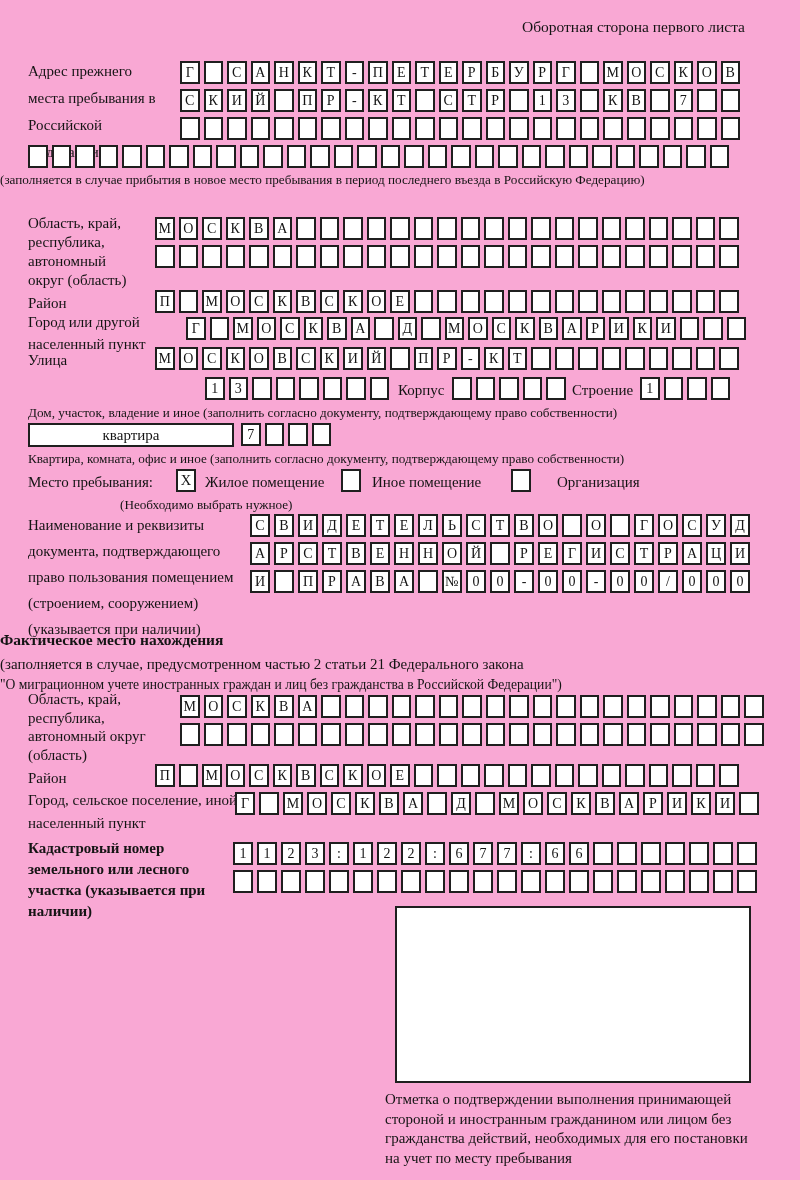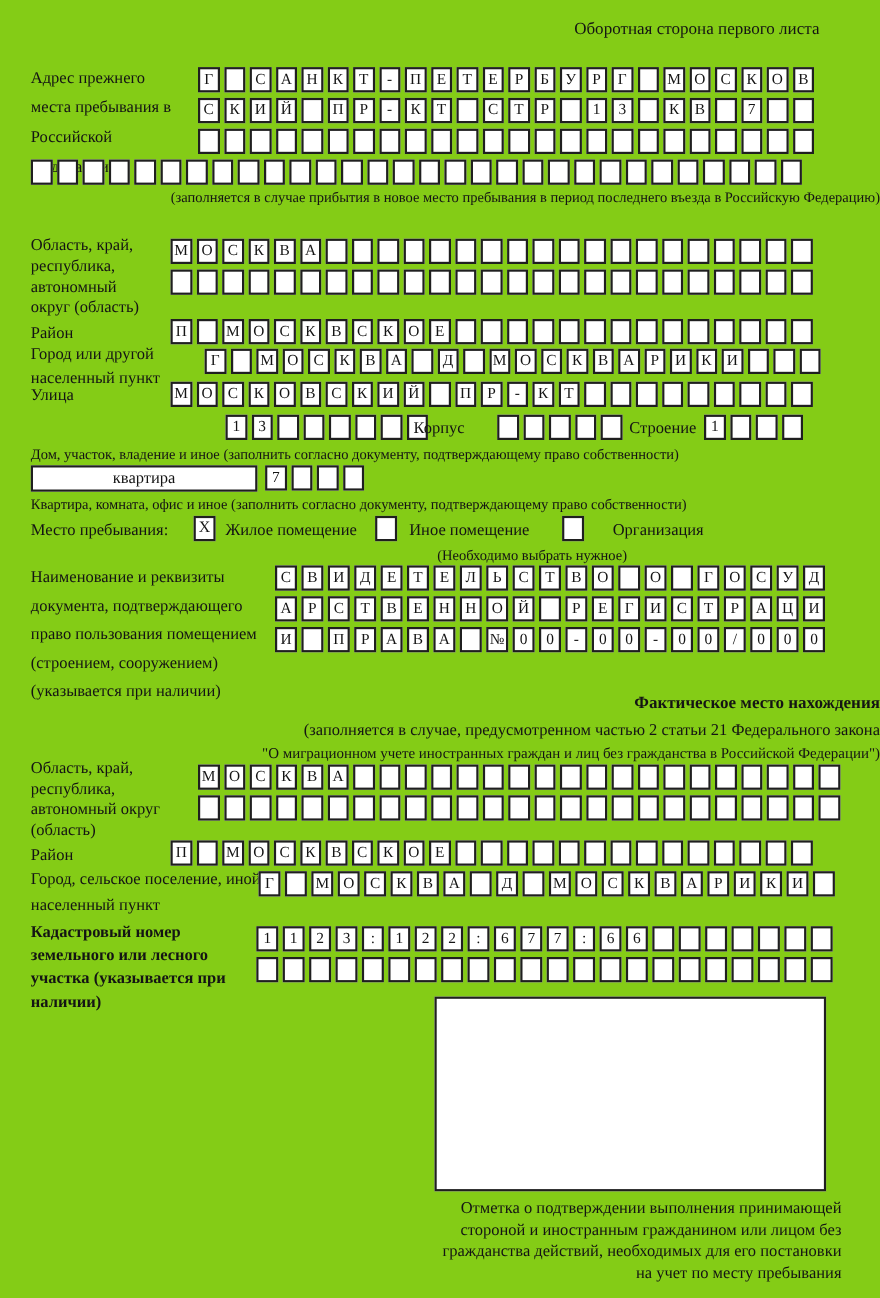--- a/index.html
+++ b/index.html
@@ -1,26 +1,26 @@
 <!DOCTYPE html>
 <html><head>
 <meta charset="utf-8">
 <style>
   * { margin:0; padding:0; box-sizing:border-box; }
   html,body { background:#ffffff; }
   .page {
     position:relative; width:800px; height:1180px; margin:0 auto;
-    background:#84cc16; color:#141414;
+    background:#f9a8d4; color:#141414;
     font-family:"Liberation Serif","DejaVu Serif",serif;
     overflow:hidden;
   }
   .abs { position:absolute; }
   .label { font-size:15px; line-height:24px; }
   .note { font-size:13.2px; line-height:17px; }
-  .center { text-align:right; }
+  .center { text-align:left; }
   .bold { font-weight:bold; }
   .grid { position:absolute; display:flex; gap:4px; }
   .cell {
     flex:none; width:19.5px; height:23px; border:2px solid #1f1f1f;
     display:flex; align-items:center; justify-content:center;
     font-size:14px; background:#fff;
   }
   .grid.wide .cell { width:20px; }
   .wbox {
     position:absolute; height:24px; border:2px solid #1f1f1f; background:#fff;
@@ -298,21 +298,21 @@
   <div class="grid" style="left:205px; top:377px;">
       <div class="cell">1</div>
       <div class="cell">3</div>
       <div class="cell"></div>
       <div class="cell"></div>
       <div class="cell"></div>
       <div class="cell"></div>
       <div class="cell"></div>
       <div class="cell"></div>
     </div>
-  <div class="abs label" style="left:376px; top:378px;">Корпус</div>
+  <div class="abs label" style="left:398px; top:378px;">Корпус</div>
   <div class="grid" style="left:452px; top:377px;">
       <div class="cell"></div>
       <div class="cell"></div>
       <div class="cell"></div>
       <div class="cell"></div>
       <div class="cell"></div>
     </div>
   <div class="abs label" style="left:572px; top:378px;">Строение</div>
   <div class="grid" style="left:640px; top:377px;">
       <div class="cell">1</div>

